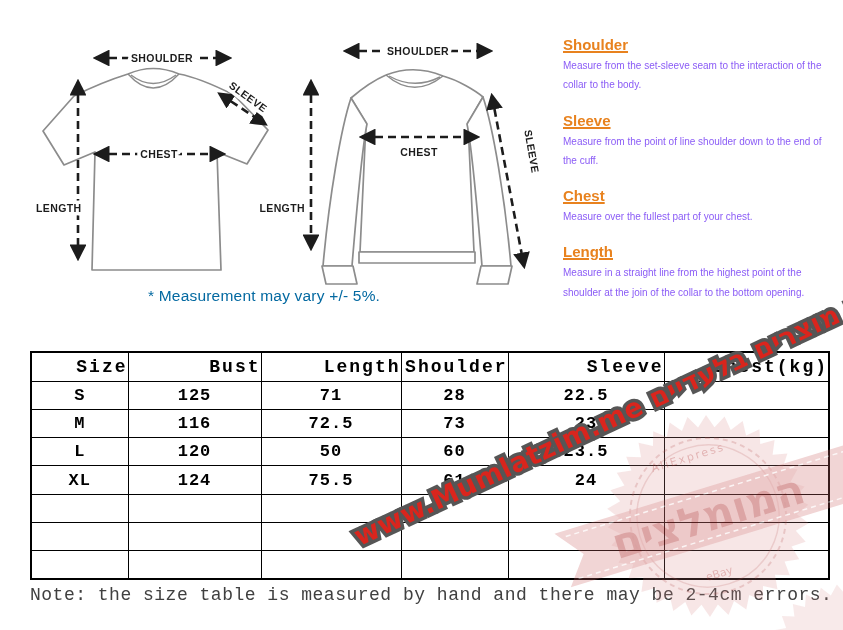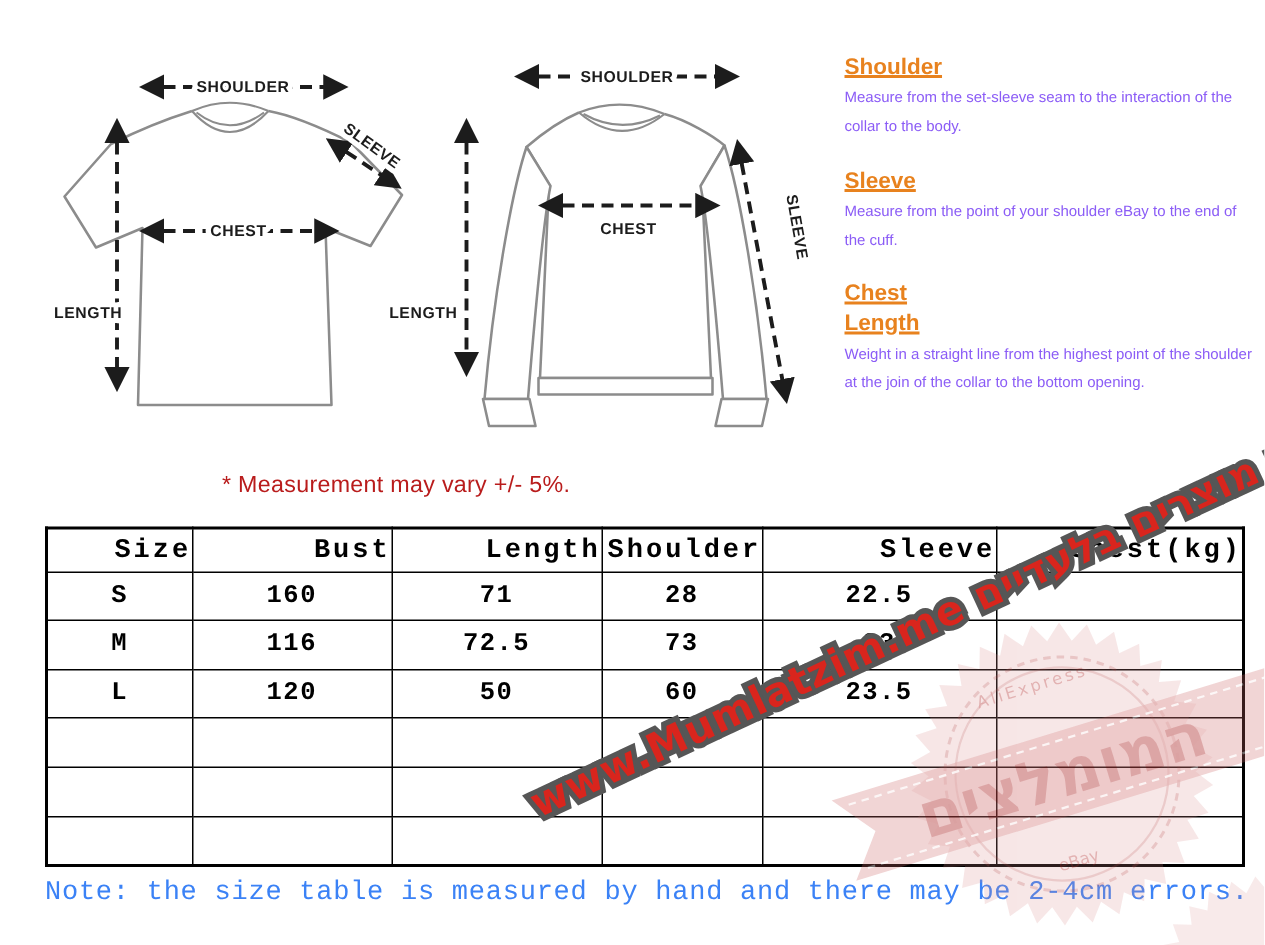--- a/index.html
+++ b/index.html
@@ -8,21 +8,21 @@
 
   
   .diag{position:absolute;top:30px;}
   .svg-label{font-family:"Liberation Sans",sans-serif;font-weight:bold;font-size:10.5px;
              letter-spacing:.4px;fill:#1c1c1c;paint-order:stroke;stroke:#fff;stroke-width:7px;
              stroke-linejoin:round;}
   .garment{fill:#fff;stroke:#8c8c8c;stroke-width:1.7;stroke-linejoin:round;}
   .seam{fill:none;stroke:#8c8c8c;stroke-width:1.4;}
   .arrow{fill:none;stroke:#1c1c1c;stroke-width:2.6;stroke-dasharray:8 5;}
 
-  .variance-note{position:absolute;left:148px;top:315px;font-size:15.5px;color:#b91c1c;
+  .variance-note{position:absolute;left:148px;top:287px;font-size:15.5px;color:#0369a1;
                  letter-spacing:.2px;}
 
   
   .instructions{position:absolute;left:563px;top:36px;width:278px;}
   .instr-title{margin:0 0 3px 0;font-size:15px;font-weight:bold;color:#E8821E;
                text-decoration:underline;text-decoration-thickness:2px;}
   .instr-body{margin:0 4px 17px 0;font-size:10px;line-height:19.3px;color:#8b5cf6;}
 
   
   table.size-table{position:absolute;left:30px;top:351px;width:798px;height:227px;
@@ -39,21 +39,21 @@
   .watermark{position:absolute;left:356px;top:522px;z-index:6;pointer-events:none;
              transform:rotate(-25deg);transform-origin:left center;white-space:nowrap;
              font-family:"DejaVu Sans",sans-serif;font-weight:bold;font-size:27px;
              letter-spacing:.5px;height:34px;}
   .watermark span{position:absolute;left:0;top:0;}
   .wm-outline{color:transparent;-webkit-text-stroke:7px #565656;
               text-shadow:0 0 2px #565656;}
   .wm-fill{color:#D9251D;}
 
   .footer-note{position:absolute;left:30px;top:585px;font-family:"Liberation Mono",monospace;
-               font-size:18px;color:#3b82f6;letter-spacing:.5px;white-space:nowrap;}
+               font-size:18px;color:#404040;letter-spacing:.5px;white-space:nowrap;}
 </style>
 </head>
 <body>
 
 <div class="page">
 
   <svg class="diag" style="left:20px" width="255" height="275" viewBox="20 30 255 275">
     <defs>
       <marker id="ah1" viewBox="0 0 10 10" refX="8" refY="5" markerWidth="6.5" markerHeight="6.5" orient="auto-start-reverse">
           <path d="M0,0 L10,5 L0,10 z" fill="#1c1c1c"></path>
@@ -100,28 +100,29 @@
 
   <div class="variance-note">* Measurement may vary +/- 5%.</div>
 
   <div class="instructions">
     <div>
       <h3 class="instr-title">Shoulder</h3>
       <p class="instr-body">Measure from the set-sleeve seam to the interaction of the collar to the body.</p>
     </div>
     <div>
       <h3 class="instr-title">Sleeve</h3>
-      <p class="instr-body">Measure from the point of your shoulder eBay to the end of the cuff.</p>
+      <p class="instr-body">Measure from the point of line shoulder down to the end of the cuff.</p>
     </div>
     <div>
       <h3 class="instr-title">Chest</h3>
+      <p class="instr-body">Measure over the fullest part of your chest.</p>
     </div>
     <div>
       <h3 class="instr-title">Length</h3>
-      <p class="instr-body">Weight in a straight line from the highest point of the shoulder at the join of the collar to the bottom opening.</p>
+      <p class="instr-body">Measure in a straight line from the highest point of the shoulder at the join of the collar to the bottom opening.</p>
     </div>
   </div>
 
   <table class="size-table">
     <colgroup>
       <col style="width:97px">
         <col style="width:133px">
         <col style="width:140px">
       <col style="width:107px">
         <col style="width:156px">
@@ -133,40 +134,48 @@
           <th>Bust</th>
           <th>Length</th>
           <th>Shoulder</th>
           <th>Sleeve</th>
           <th>Chest(kg)</th>
         </tr>
       </thead>
     <tbody>
         <tr>
           <td>S</td>
-          <td>160</td>
+          <td>125</td>
           <td>71</td>
           <td>28</td>
           <td>22.5</td>
           <td></td>
         </tr>
         <tr>
           <td>M</td>
           <td>116</td>
           <td>72.5</td>
           <td>73</td>
           <td>23</td>
           <td></td>
         </tr>
         <tr>
           <td>L</td>
           <td>120</td>
           <td>50</td>
           <td>60</td>
           <td>23.5</td>
+          <td></td>
+        </tr>
+        <tr>
+          <td>XL</td>
+          <td>124</td>
+          <td>75.5</td>
+          <td>61</td>
+          <td>24</td>
           <td></td>
         </tr>
         <tr>
           <td></td>
           <td></td>
           <td></td>
           <td></td>
           <td></td>
           <td></td>
         </tr>

